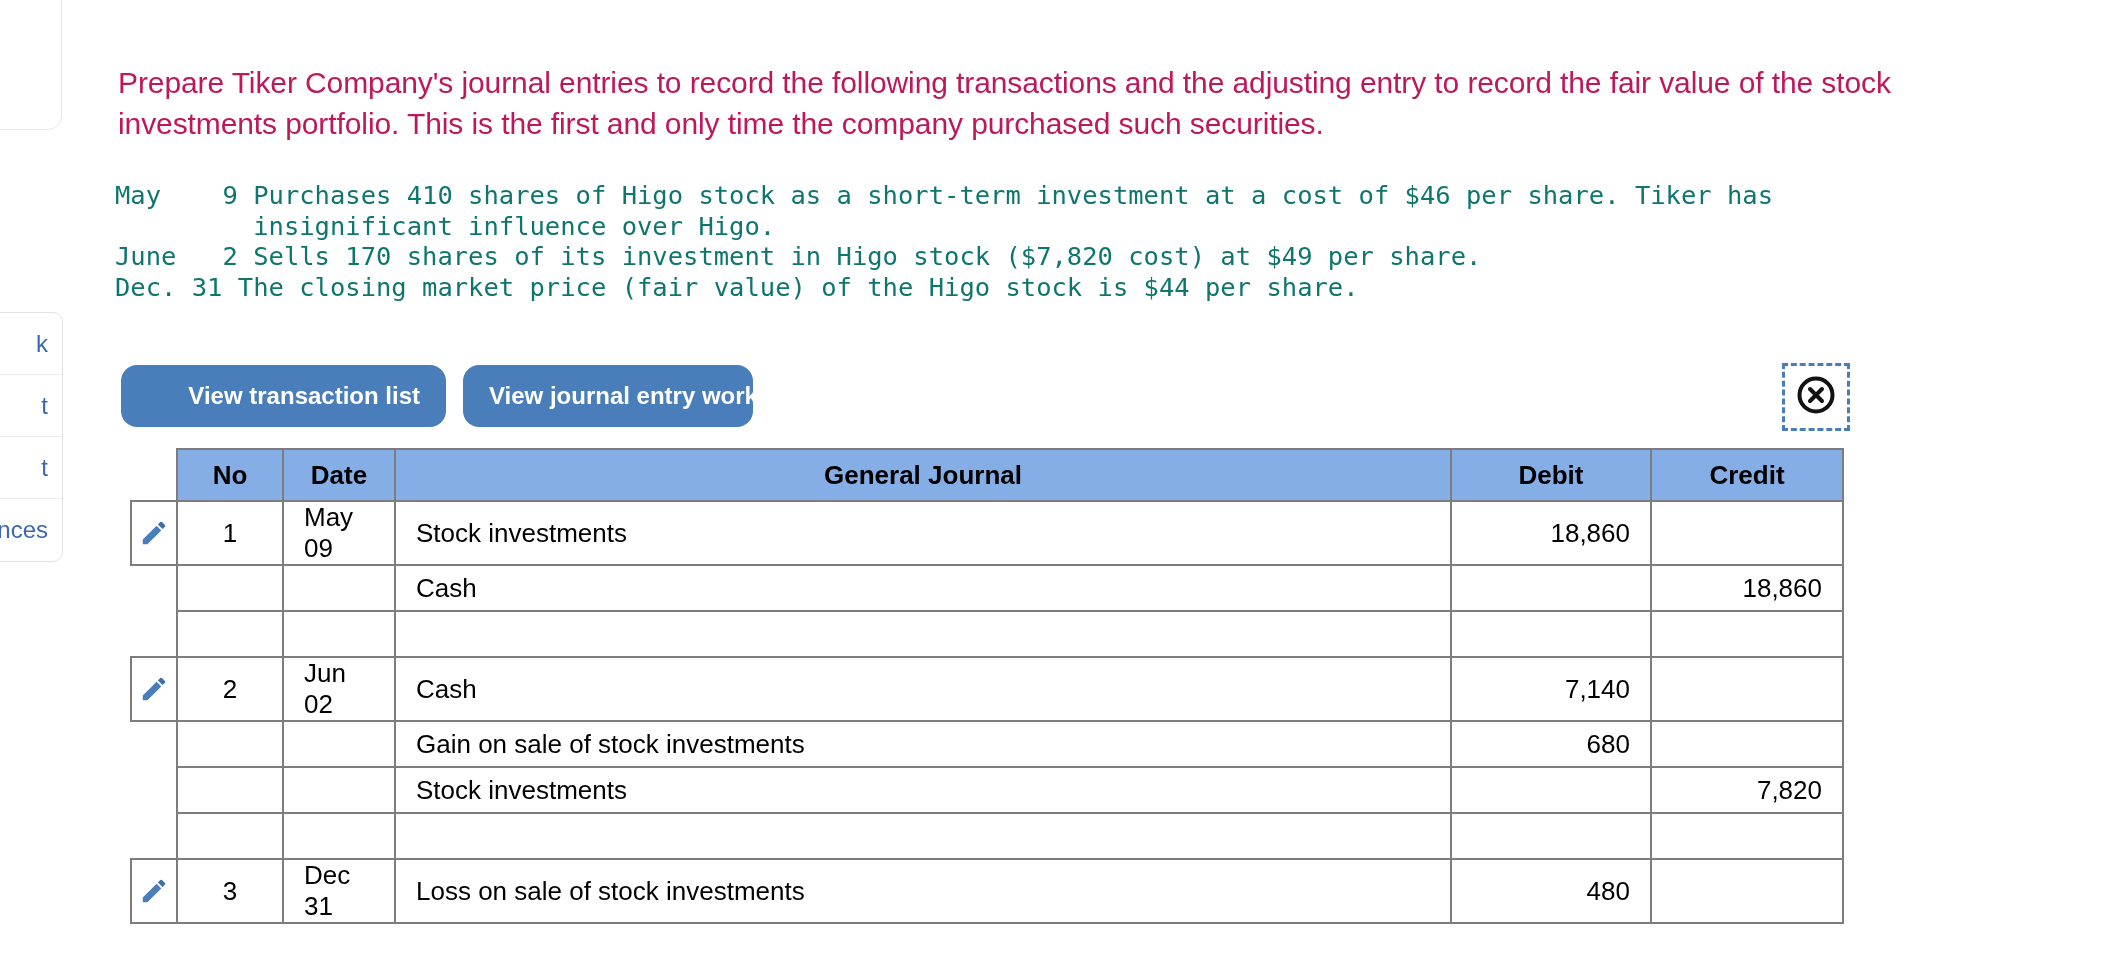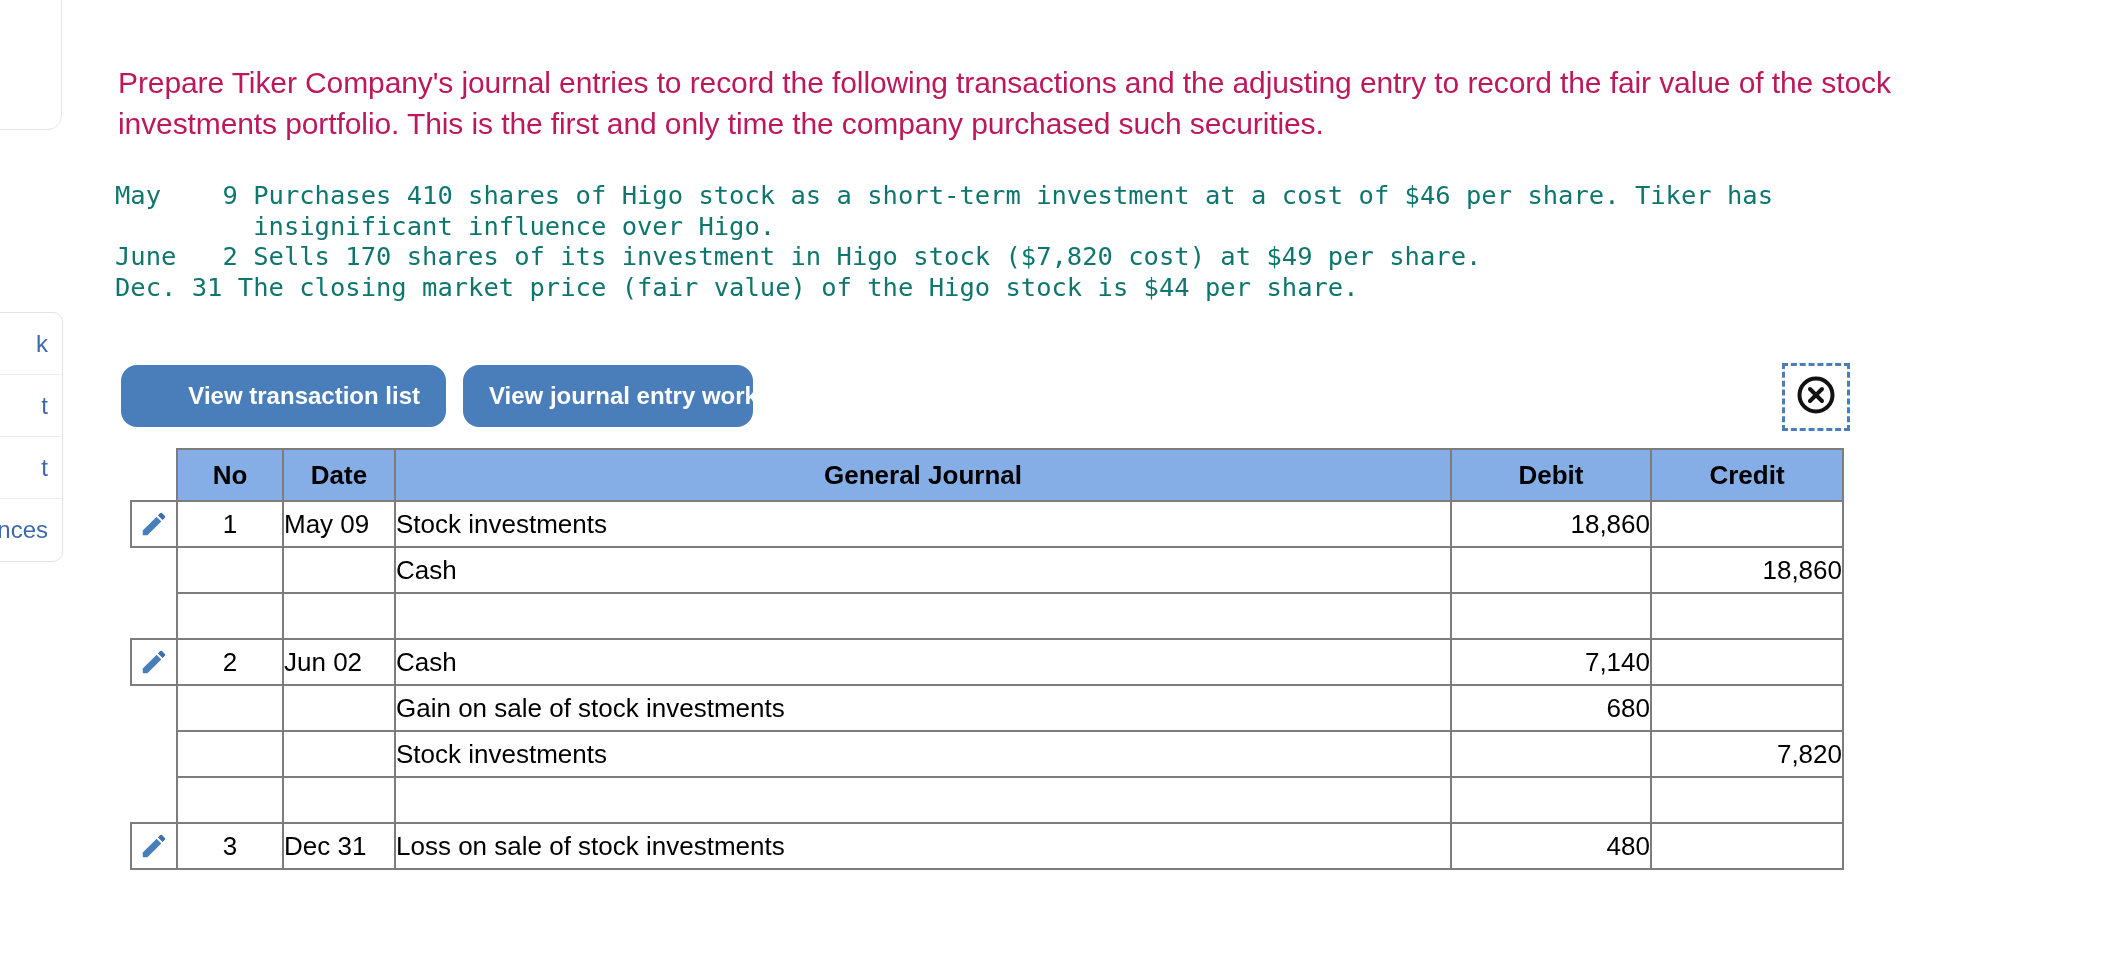--- a/index.html
+++ b/index.html
@@ -130,21 +130,21 @@
   table.journal {
     border-collapse: collapse;
     table-layout: fixed;
     font-size: 26px;
   }
   table.journal th,
   table.journal td {
     border: 2px solid #7d7d7d;
     height: 46px;
     box-sizing: border-box;
-    padding: 0 0;
+    padding: 0 20px;
     font-weight: normal;
     background: #ffffff;
     vertical-align: middle;
   }
   table.journal thead th {
     background: #84aee5;
     font-weight: bold;
     text-align: center;
     height: 52px;
     font-size: 26px;

